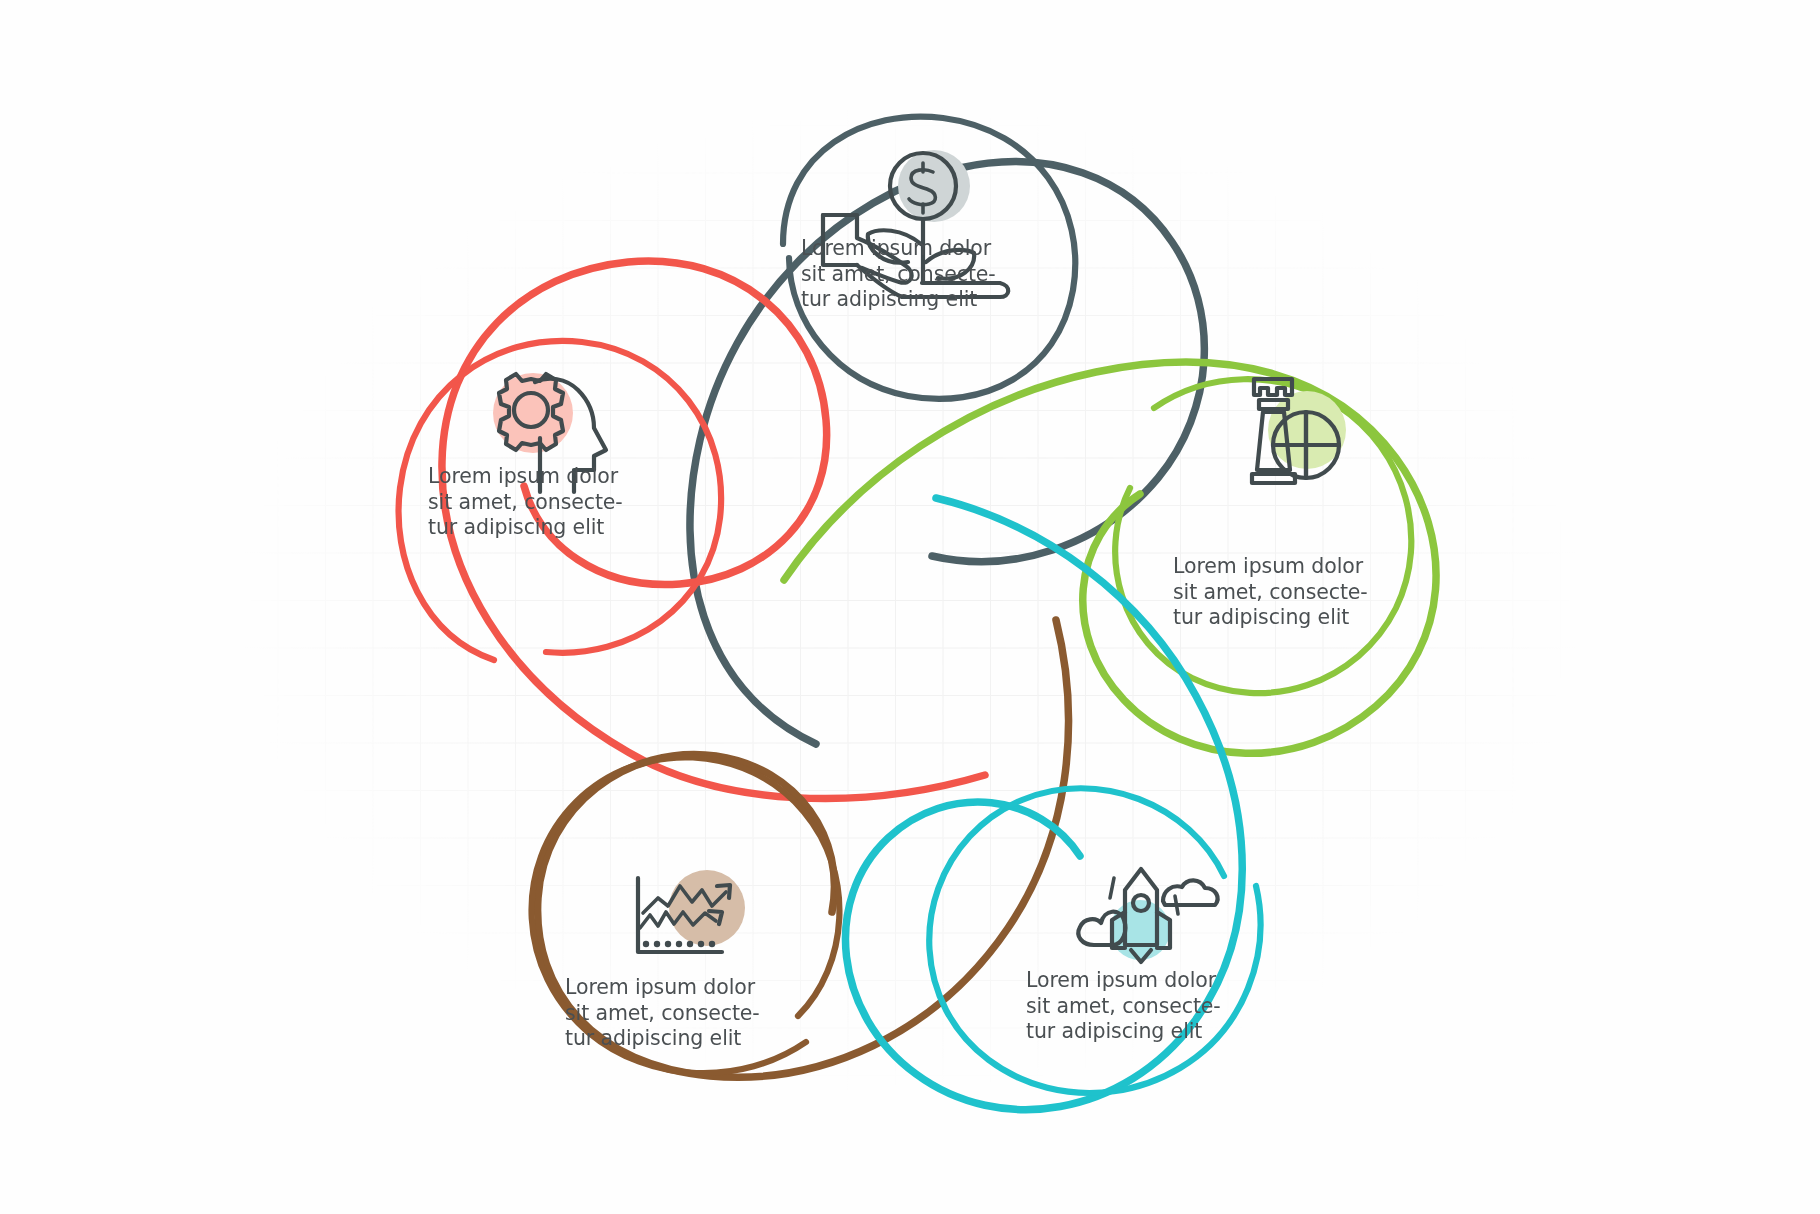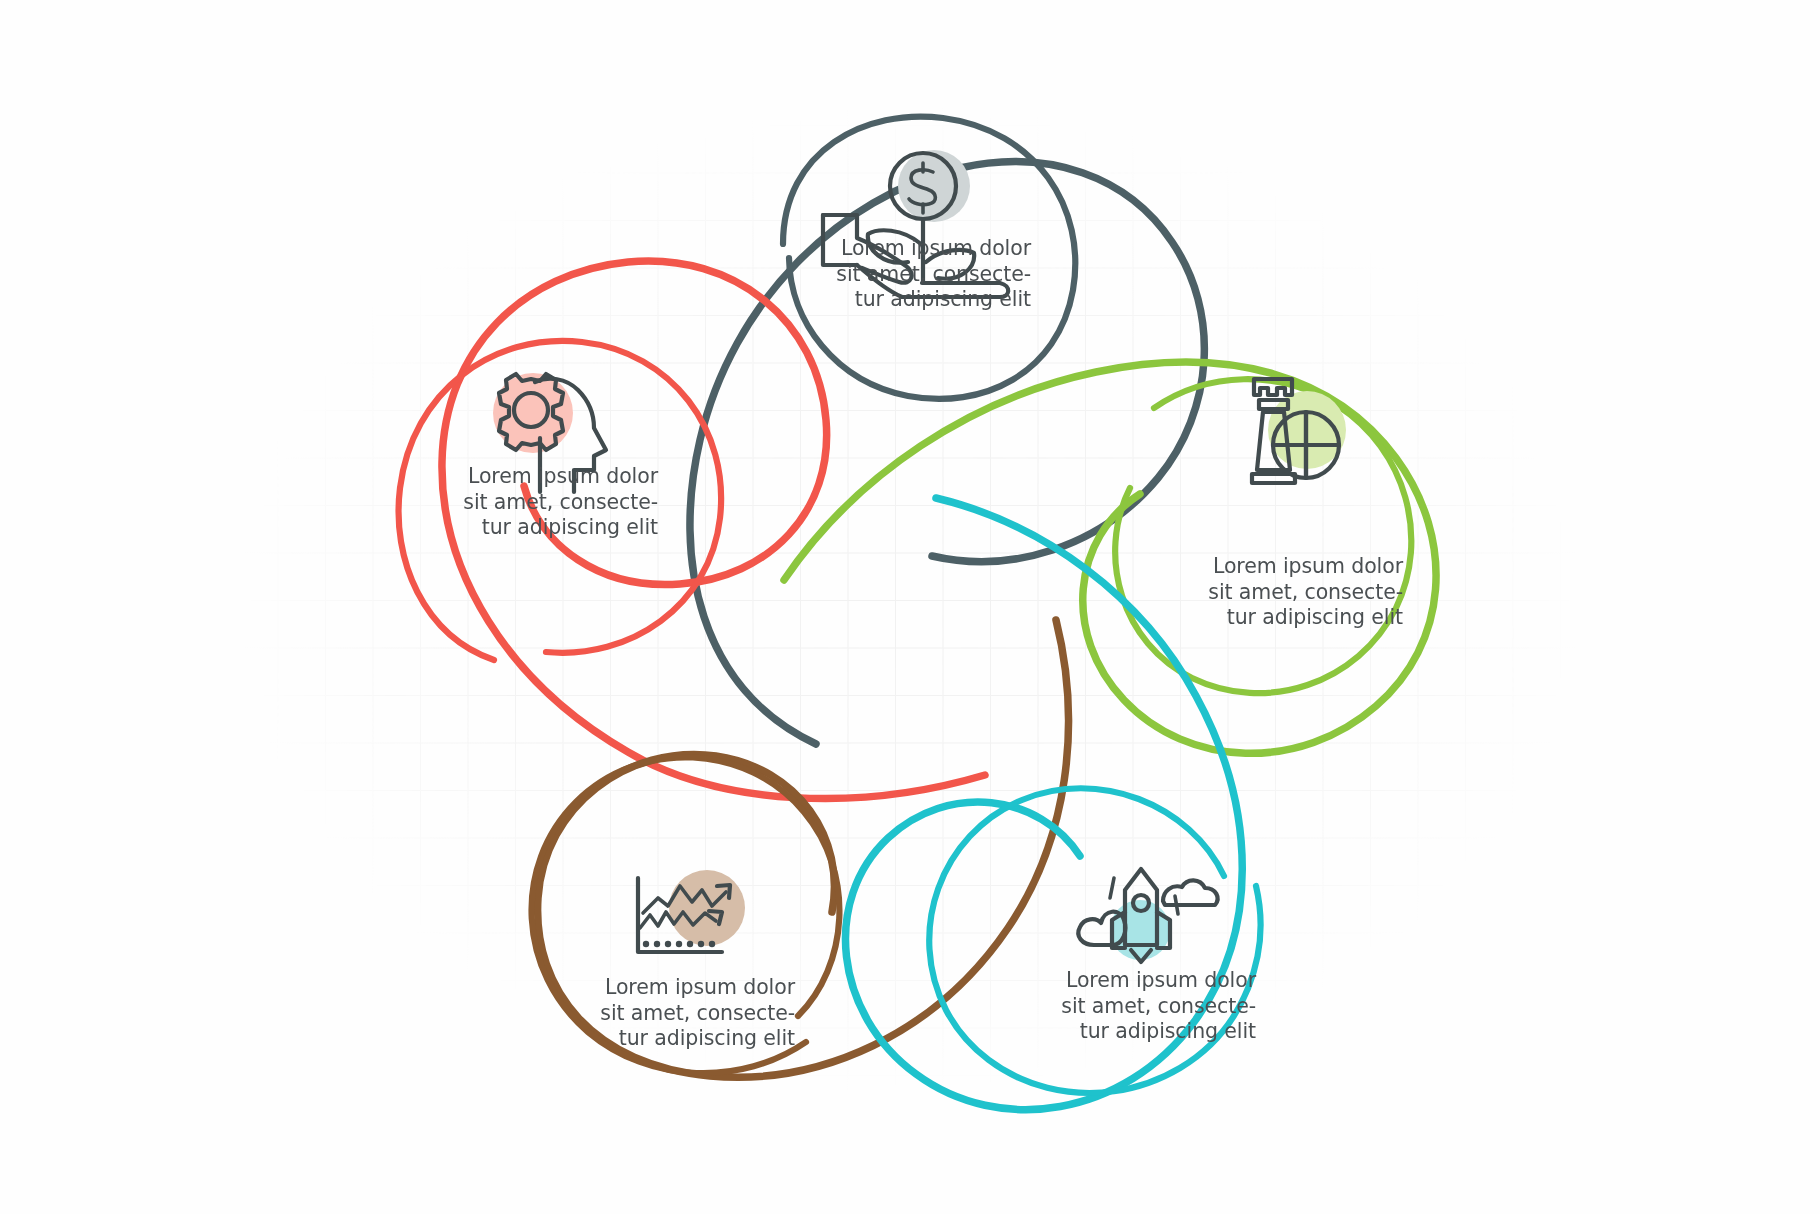--- a/index.html
+++ b/index.html
@@ -31,21 +31,21 @@
     position: absolute;
     left: 0; top: 0;
     width: 1820px;
     height: 1214px;
   }
   .spiral { fill: none; stroke-linecap: round; }
   .icon-stroke { fill: none; stroke: #414b4e; stroke-width: 4.2; stroke-linecap: round; stroke-linejoin: round; }
   .icon-stroke-thin { fill: none; stroke: #414b4e; stroke-width: 3.6; stroke-linecap: round; stroke-linejoin: round; }
   .node-text {
     position: absolute;
-    text-align: right;
+    text-align: left;
     color: #4a4f52;
     font-size: 20.5px;
     line-height: 25.5px;
     width: 230px;
     letter-spacing: -0.1px;
     white-space: pre-line;
   }
 </style>
 </head>
 <body>

